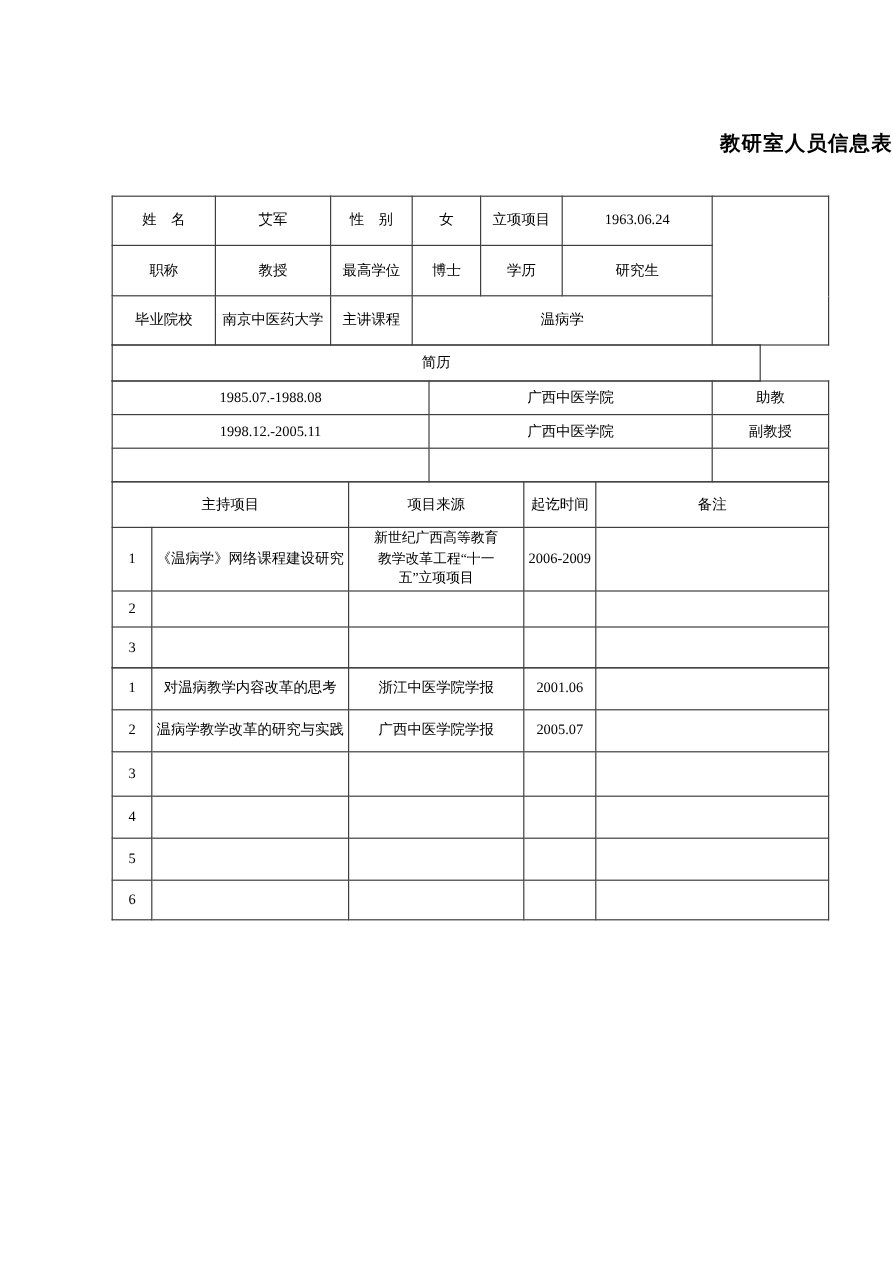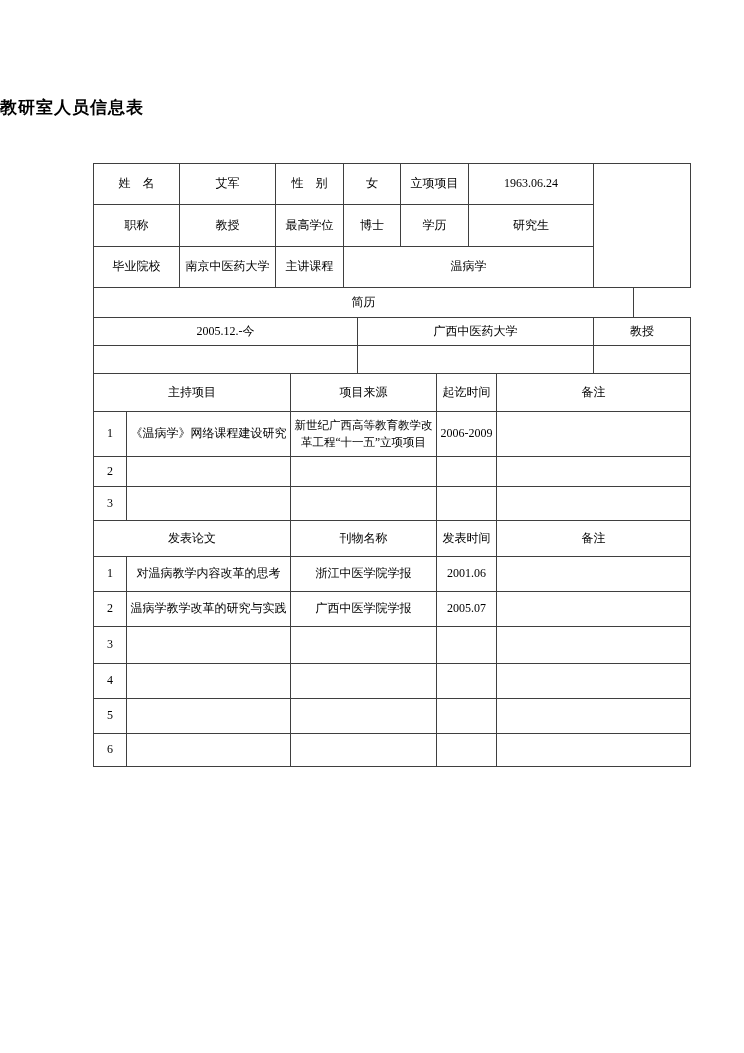--- a/index.html
+++ b/index.html
@@ -6,23 +6,23 @@
   .page{
     position:relative;
     width:744px;height:1053px;
     background:#ffffff;
     font-family:"Liberation Serif", serif;
     color:#000;
     overflow:hidden;
   }
   .doc-title{
     position:absolute;
-    top:96px;left:0;width:100%;
+    top:108px;left:0;width:100%;
     margin:0;
-    text-align:left;
+    text-align:right;
     font-size:17px;
     font-weight:bold;
     letter-spacing:1px;
   }
   .doc-body{
     position:absolute;
     left:93px;top:131px;
     width:597px;
     margin-top:32px;
   }
@@ -36,21 +36,21 @@
     border:1px solid #3f3f3f;
     text-align:center;
     vertical-align:middle;
     font-size:12px;
     line-height:1.45;
     padding:1px 2px;
     overflow:hidden;
     box-sizing:border-box;
     word-break:break-all;
   }
-  .tbl td.tight{font-size:11.5px;padding:1px 0;}
+  .tbl td.tight{font-size:11.5px;padding:1px 17px;}
   tr.h41{height:41px} tr.h42{height:42px} tr.h30{height:30px}
   tr.h27{height:27px} tr.h28{height:28px} tr.h38{height:38px}
   tr.h45{height:45px} tr.h34{height:34px} tr.h36{height:36px}
   tr.h35{height:35px} tr.h37{height:37px} tr.h33{height:33px}
 </style>
 </head>
 <body>
 
 <div class="page">
 
@@ -104,23 +104,28 @@
       </table>
 
     <table class="tbl">
       <colgroup>
         <col style="width:264px">
           <col style="width:236px">
           <col style="width:97px">
       </colgroup>
       <tbody>
       <tr class="h28">
-        <td>2005.12.-今</td>
-        <td>广西中医药大学</td>
-        <td>教授</td>
+        <td>1985.07.-1988.08</td>
+        <td>广西中医学院</td>
+        <td>助教</td>
+      </tr>
+      <tr class="h28">
+        <td>1998.12.-2005.11</td>
+        <td>广西中医学院</td>
+        <td>副教授</td>
       </tr>
       <tr class="h28">
         <td></td>
         <td></td>
         <td></td>
       </tr>
     </tbody>
       </table>
 
 
@@ -165,26 +170,20 @@
 
     <table class="tbl">
       <colgroup>
         <col style="width:33px">
           <col style="width:164px">
           <col style="width:146px">
         <col style="width:60px">
           <col style="width:194px">
       </colgroup>
       <tbody>
-          <tr class="h36">
-        <td colspan="2">发表论文</td>
-        <td>刊物名称</td>
-        <td>发表时间</td>
-        <td>备注</td>
-      </tr>
       <tr class="h35">
         <td>1</td>
         <td>对温病教学内容改革的思考</td>
         <td>浙江中医学院学报</td>
         <td>2001.06</td>
         <td></td>
       </tr>
       <tr class="h35">
         <td>2</td>
         <td>温病学教学改革的研究与实践</td>

